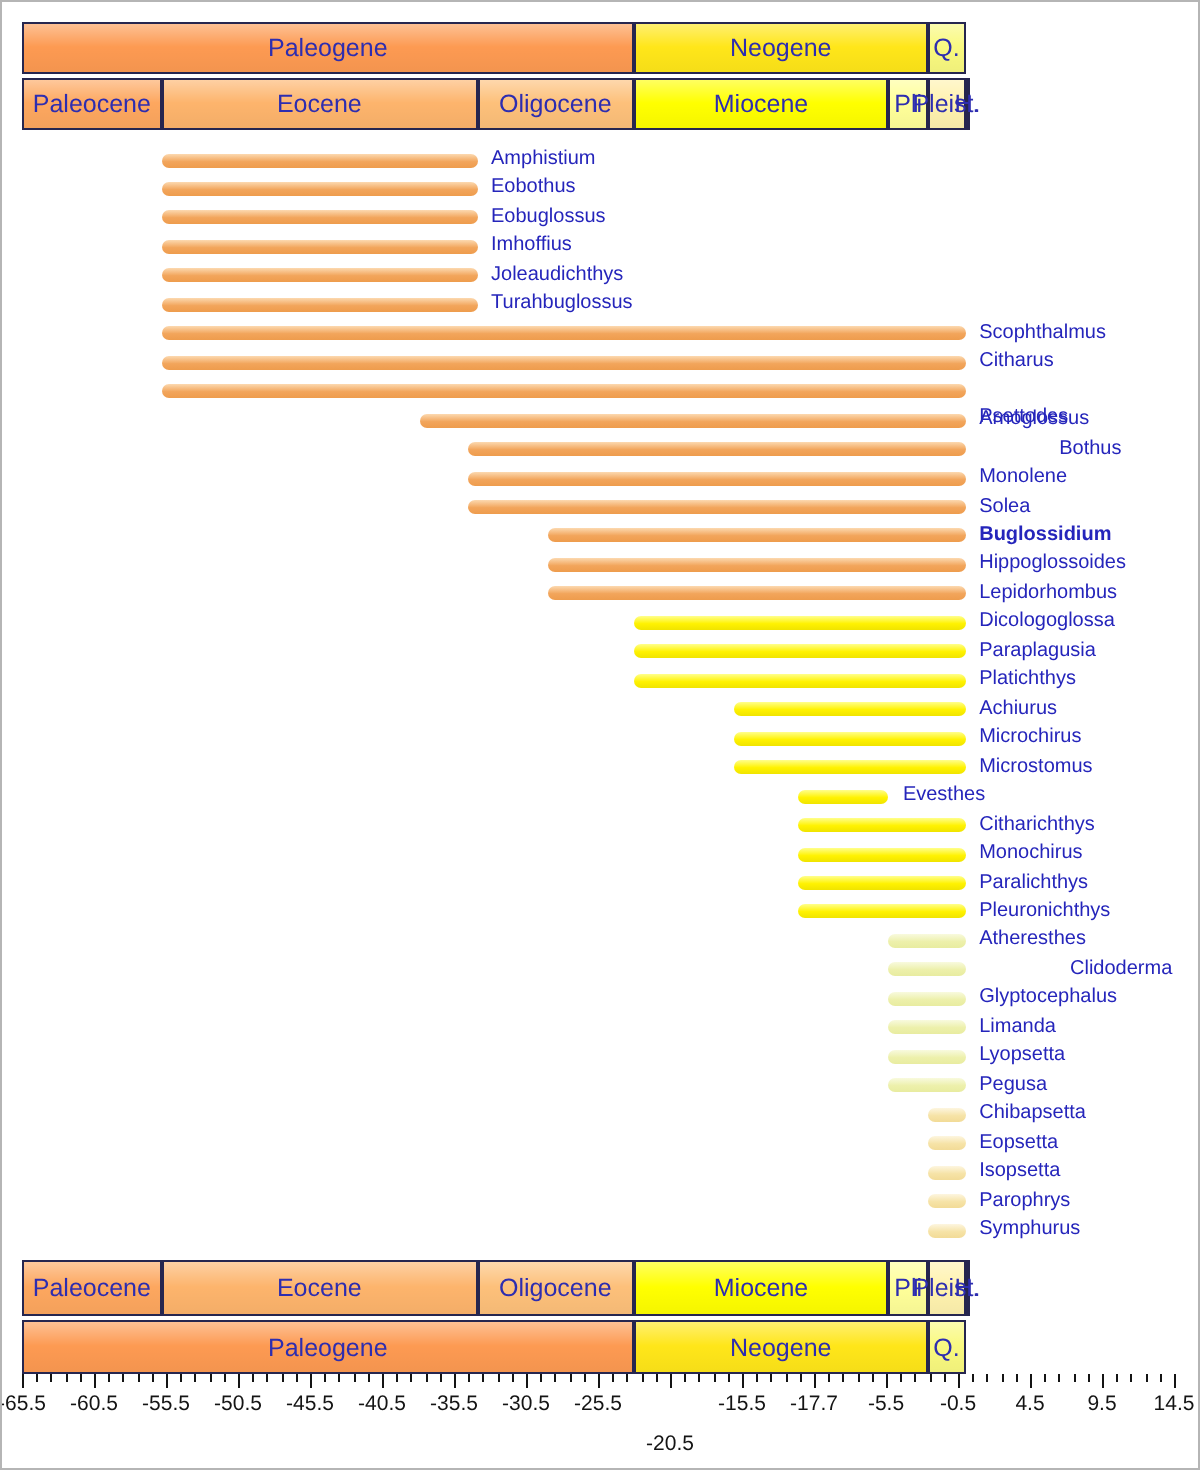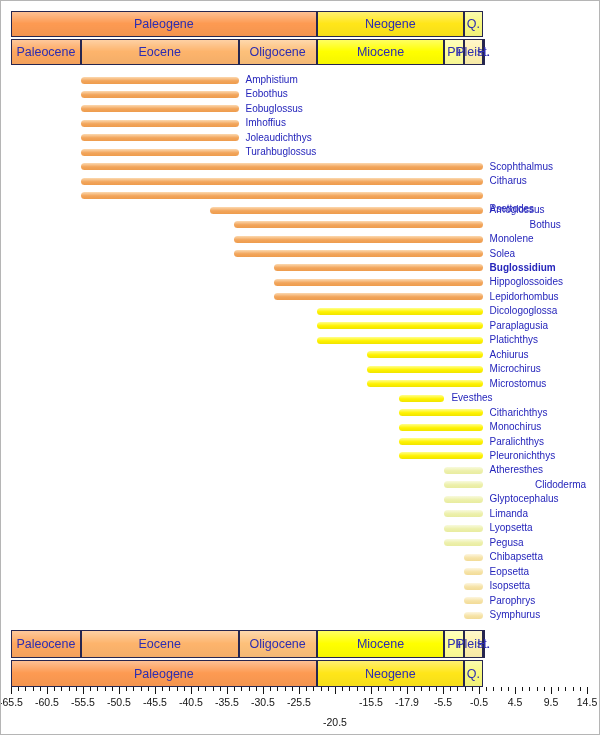--- a/index.html
+++ b/index.html
@@ -240,21 +240,21 @@
       <div class="tick" style="left: 348.4px; top: 686px; height: 4px;"></div>
       <div class="tick" style="left: 355.6px; top: 686px; height: 4px;"></div>
       <div class="tick" style="left: 362.8px; top: 686px; height: 4px;"></div>
       <div class="tick" style="left: 370px; top: 686px; height: 7px;"></div>
       <div class="ticklbl" style="left: 350px; top: 695px;">-15.5</div>
       <div class="tick" style="left: 377.2px; top: 686px; height: 4px;"></div>
       <div class="tick" style="left: 384.4px; top: 686px; height: 4px;"></div>
       <div class="tick" style="left: 391.6px; top: 686px; height: 4px;"></div>
       <div class="tick" style="left: 398.8px; top: 686px; height: 4px;"></div>
       <div class="tick" style="left: 406px; top: 686px; height: 7px;"></div>
-      <div class="ticklbl" style="left: 386px; top: 695px;">-17.9</div>
+      <div class="ticklbl" style="left: 386px; top: 695px;">-17.7</div>
       <div class="tick" style="left: 413.2px; top: 686px; height: 4px;"></div>
       <div class="tick" style="left: 420.4px; top: 686px; height: 4px;"></div>
       <div class="tick" style="left: 427.6px; top: 686px; height: 4px;"></div>
       <div class="tick" style="left: 434.8px; top: 686px; height: 4px;"></div>
       <div class="tick" style="left: 442px; top: 686px; height: 7px;"></div>
       <div class="ticklbl" style="left: 422px; top: 695px;">-5.5</div>
       <div class="tick" style="left: 449.2px; top: 686px; height: 4px;"></div>
       <div class="tick" style="left: 456.4px; top: 686px; height: 4px;"></div>
       <div class="tick" style="left: 463.6px; top: 686px; height: 4px;"></div>
       <div class="tick" style="left: 470.8px; top: 686px; height: 4px;"></div>

